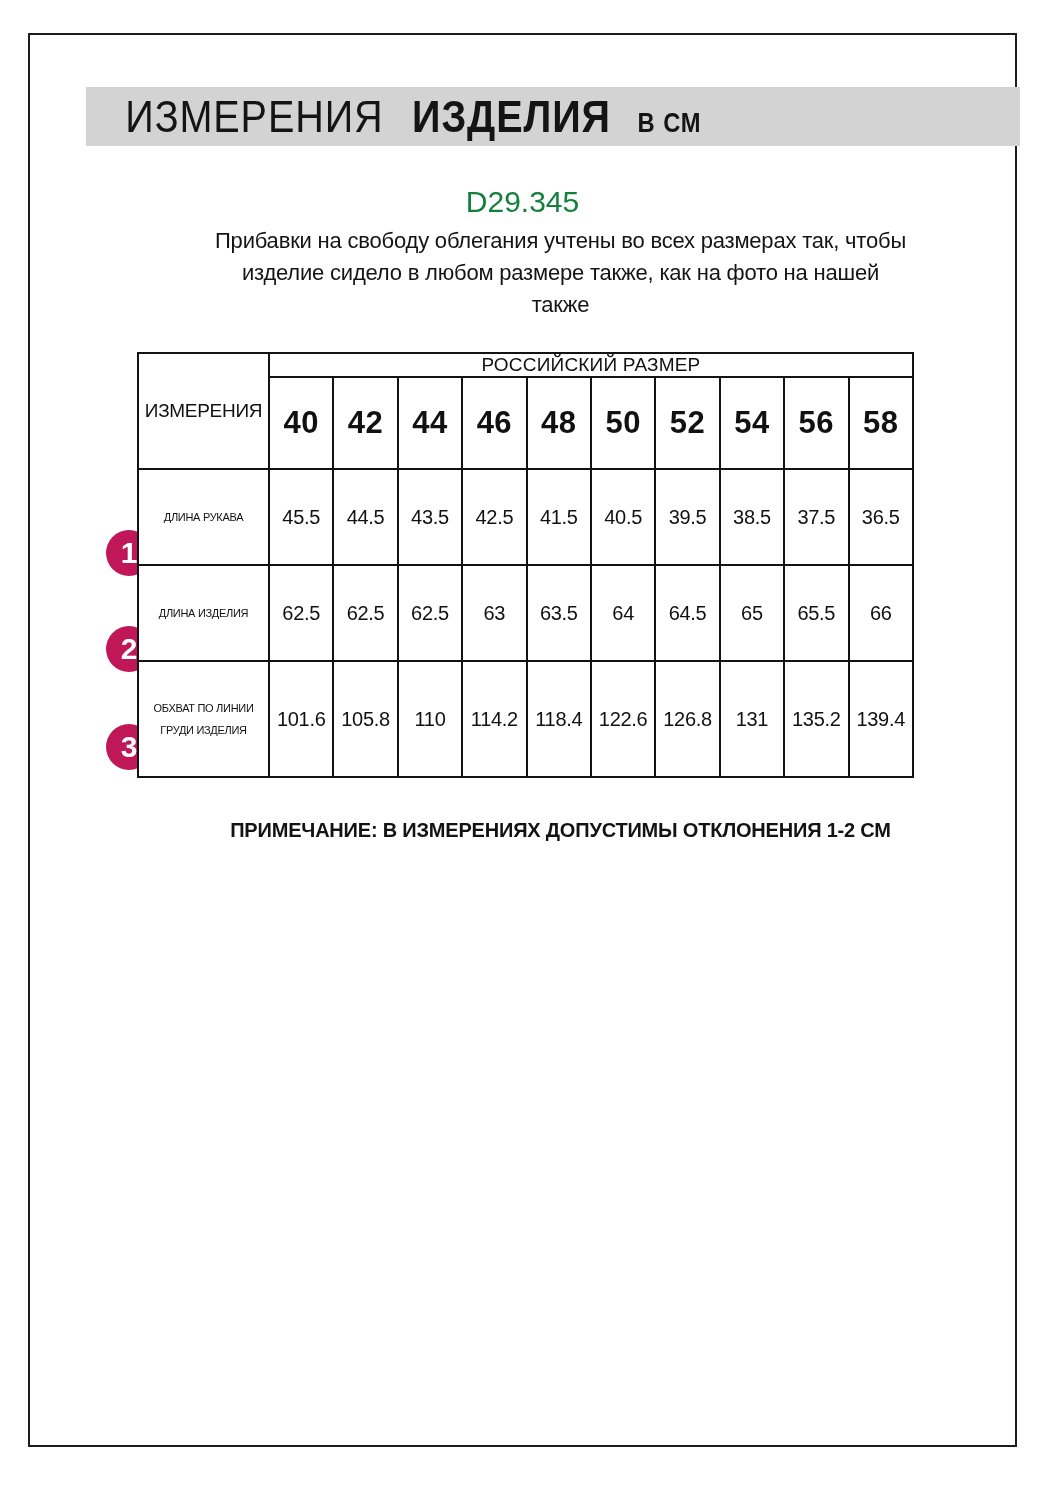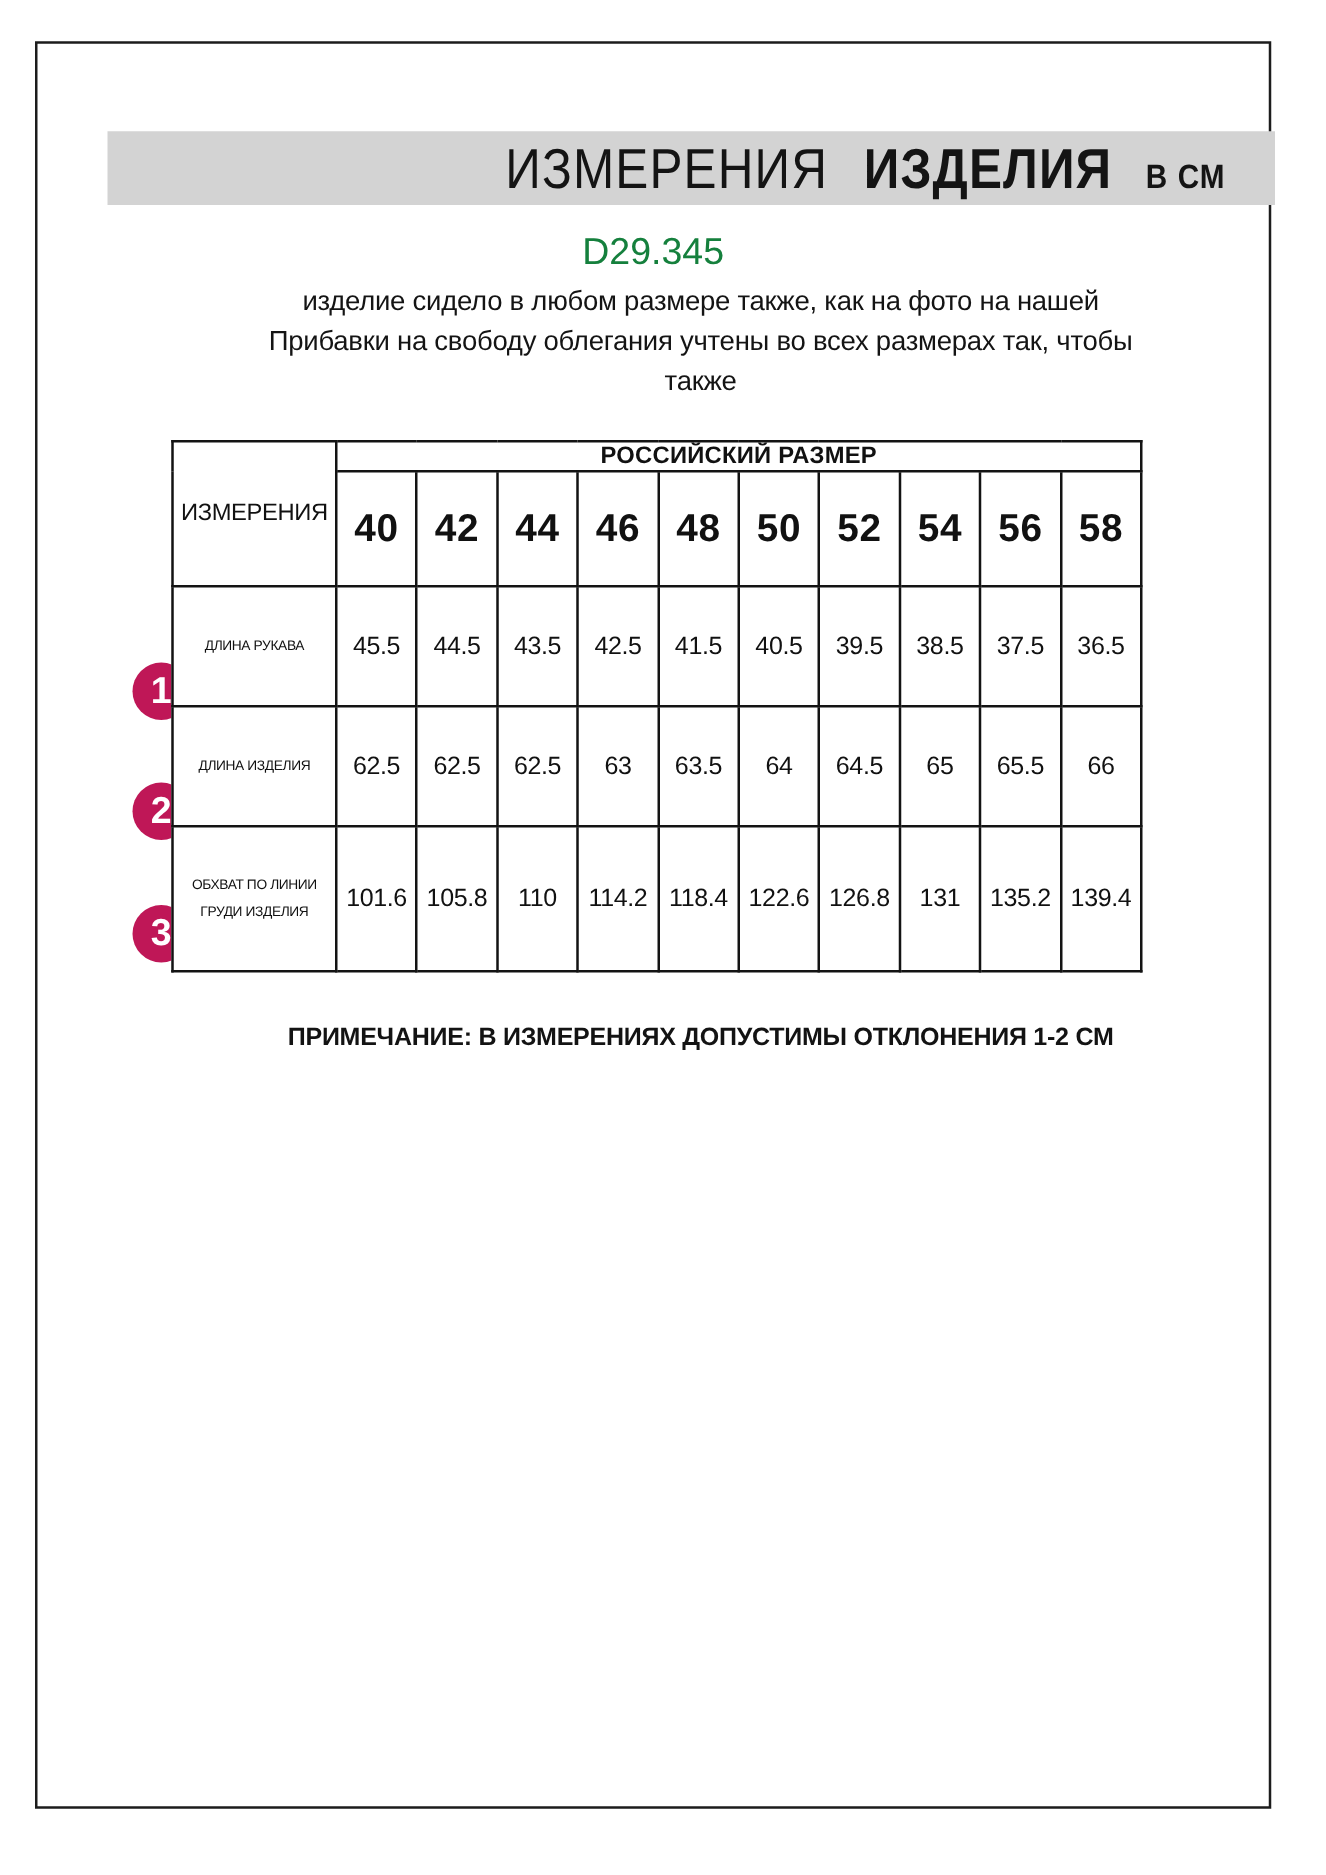--- a/index.html
+++ b/index.html
@@ -12,26 +12,26 @@
   }
   .frame {
     position: absolute;
     left: 28px; top: 33px;
     width: 989px; height: 1414px;
     border: 2px solid #1c1c1c;
     background: #ffffff;
   }
   .title-band {
     position: absolute;
-    left: 56px; top: 70px;
+    left: 56px; top: 52px;
     width: 934px; height: 59px;
     background: #d3d3d3;
     display: flex;
     align-items: center;
-    justify-content: flex-end;
+    justify-content: flex-start;
   }
   .title-line {
     display: inline-block;
     transform: scaleX(0.88);
     transform-origin: center;
     white-space: nowrap;
     color: #141414;
   }
   .title-w1 { font-size: 45px; font-weight: 500; letter-spacing: 1px; }
   .title-w2 { font-size: 45px; font-weight: 800; margin-left: 28px; letter-spacing: 1px; }
@@ -63,21 +63,21 @@
     width: 775px;
     background: #ffffff;
   }
   table.size-table th, table.size-table td {
     border: 2px solid #131313;
     text-align: center;
     vertical-align: middle;
     overflow: hidden;
   }
   .corner-cell { font-size: 19px; font-weight: 400; letter-spacing: -0.3px; }
-  .group-header-cell { font-size: 19px; font-weight: 700; height: 22px; letter-spacing: 0.2px; }
+  .group-header-cell { font-size: 19px; font-weight: 400; height: 22px; letter-spacing: 0.2px; }
   tr.sizes-row { height: 92px; }
   tr.sizes-row th { font-size: 31px; font-weight: 800; letter-spacing: 0.5px; margin-top: 12px; }
   tr.data-row-1 { height: 96px; }
   tr.data-row-2 { height: 96px; }
   tr.data-row-3 { height: 116px; }
   td.row-label {
     font-size: 11px;
     line-height: 22px;
     padding: 2px 10px;
     letter-spacing: -0.3px;
@@ -119,22 +119,22 @@
     <span class="title-line">
       <span class="title-w1">ИЗМЕРЕНИЯ</span>
       <span class="title-w2">ИЗДЕЛИЯ</span>
       <span class="title-suffix">В СМ</span>
     </span>
   </div>
 
   <div class="article">D29.345</div>
 
   <div class="subtitle">
+    <div>Прибавки на свободу облегания учтены во всех размерах так, чтобы</div>
     <div>изделие сидело в любом размере также, как на фото на нашей</div>
-    <div>Прибавки на свободу облегания учтены во всех размерах так, чтобы</div>
     <div>также</div>
   </div>
 
   <div class="badge badge-1">1</div>
   <div class="badge badge-2">2</div>
   <div class="badge badge-3">3</div>
 
   <div class="note">ПРИМЕЧАНИЕ: В ИЗМЕРЕНИЯХ ДОПУСТИМЫ ОТКЛОНЕНИЯ 1-2 СМ</div>
 
 </div>

